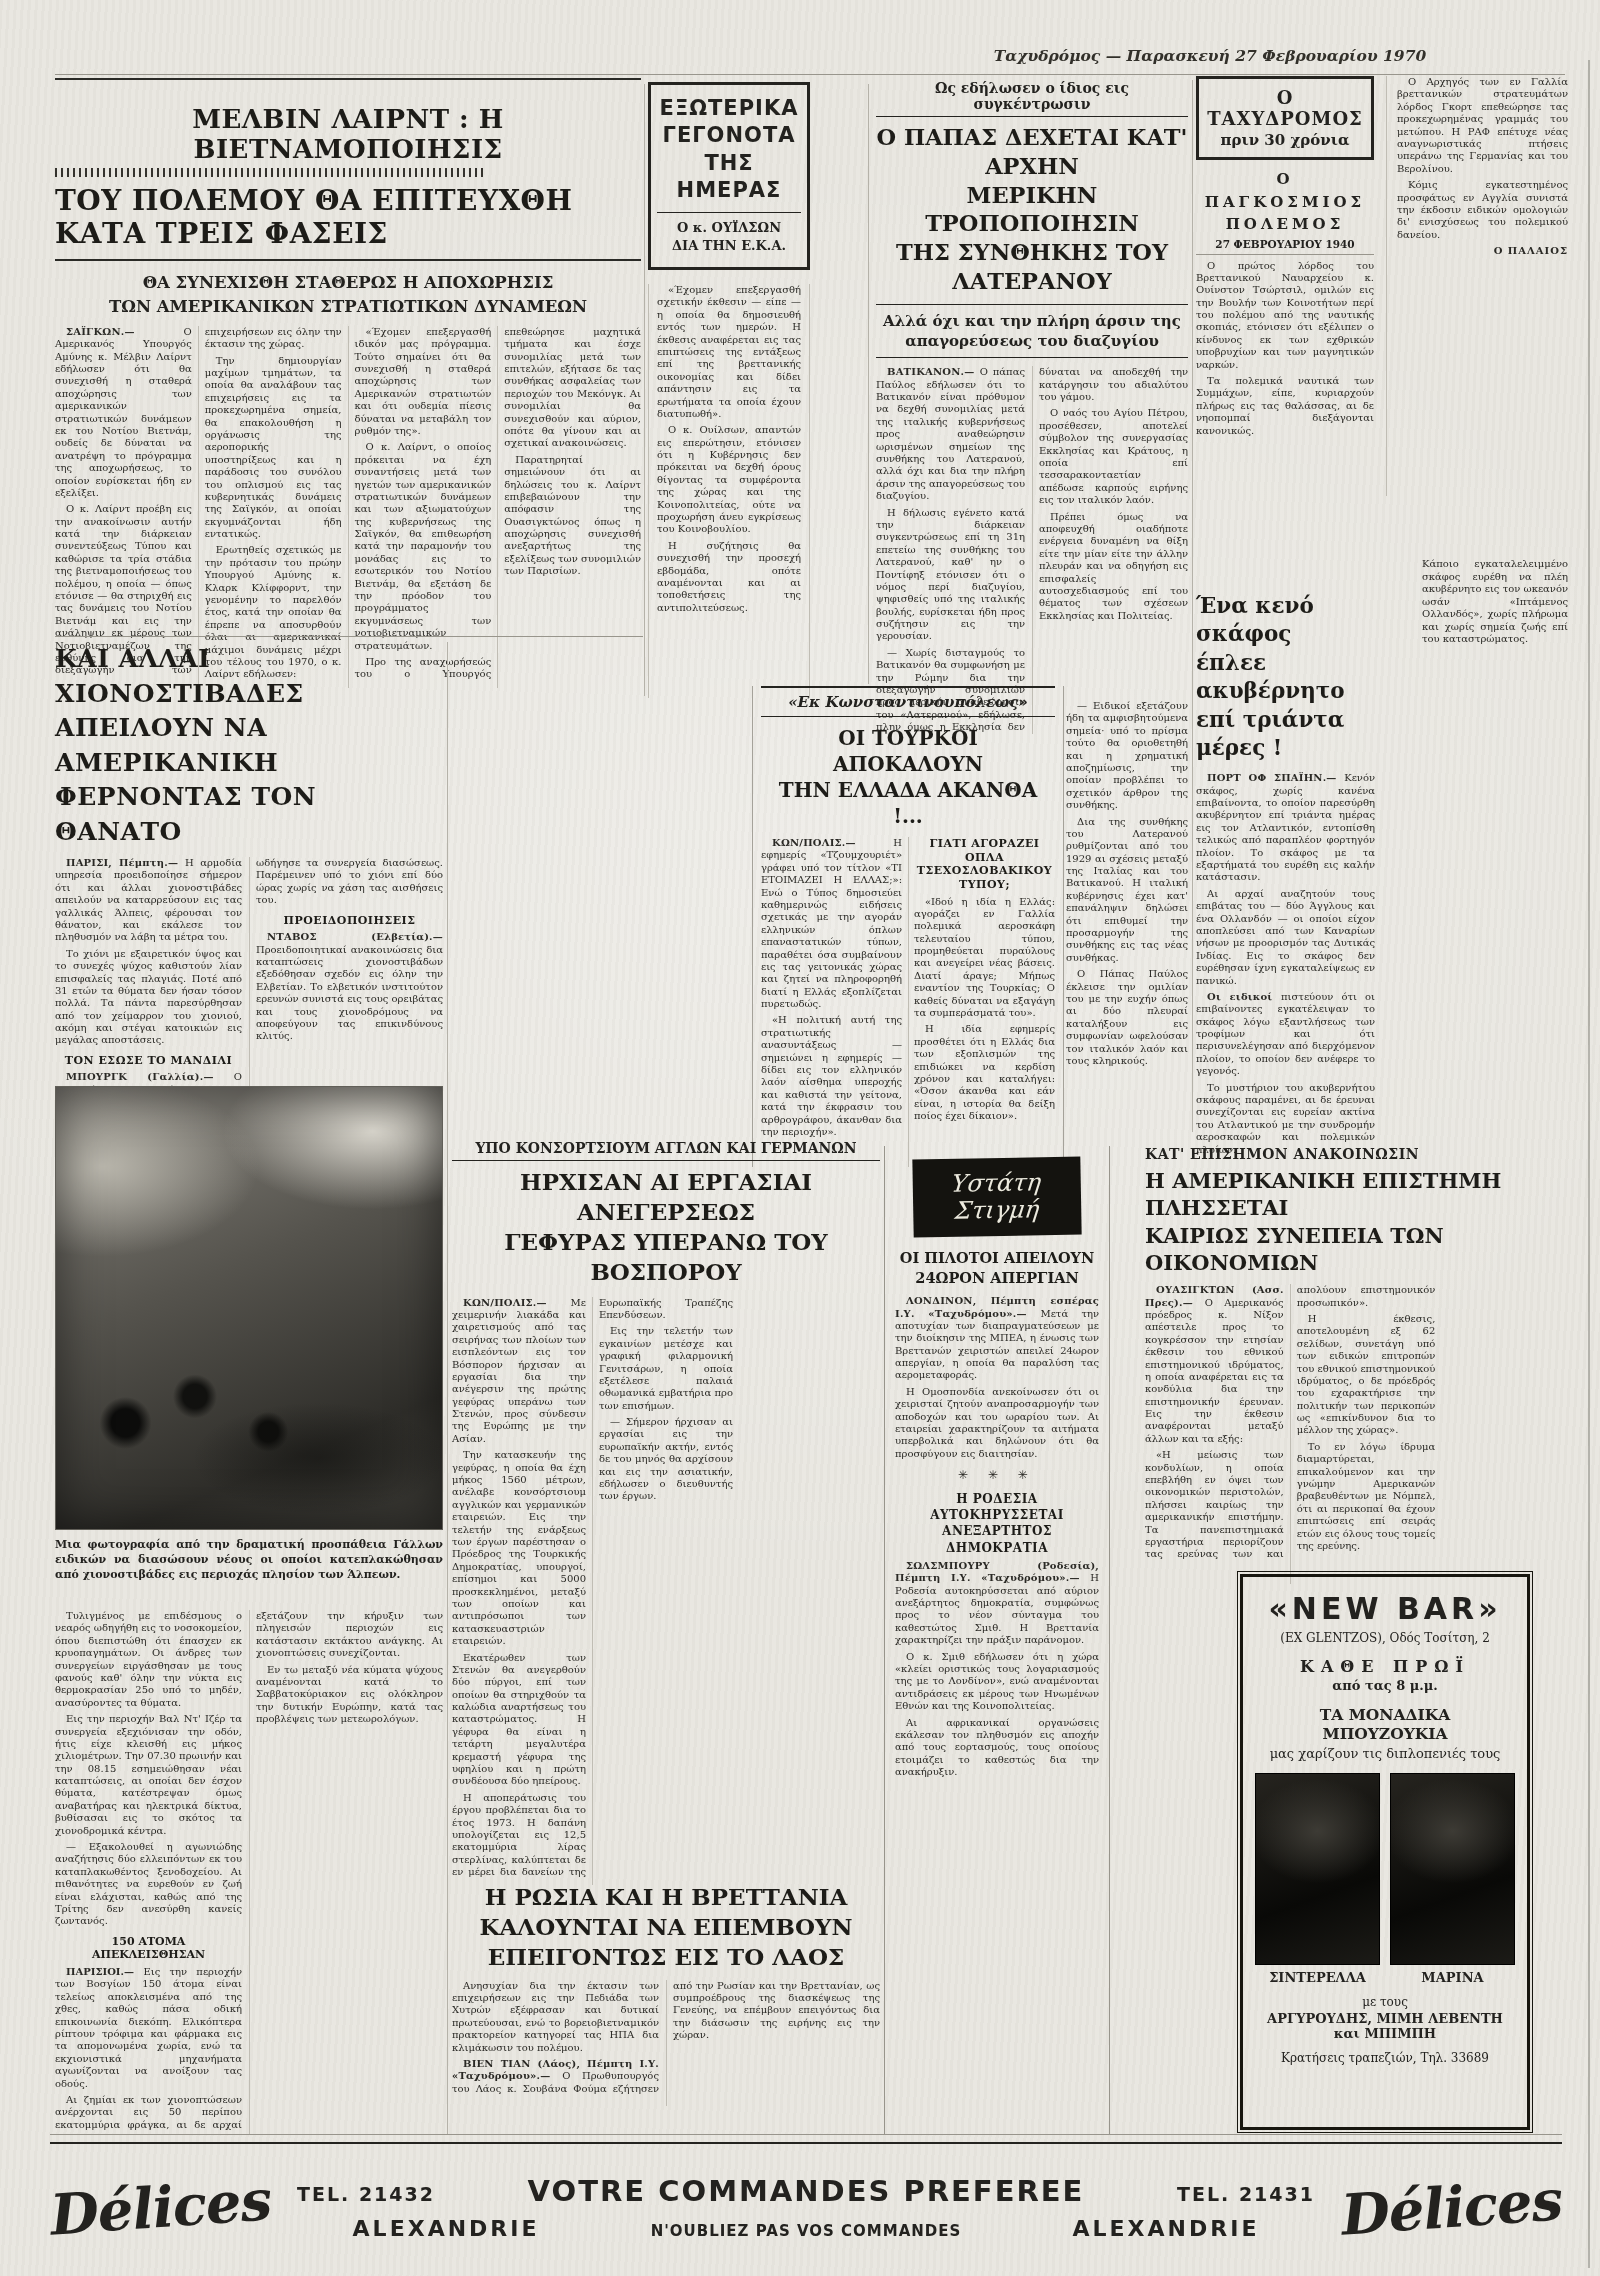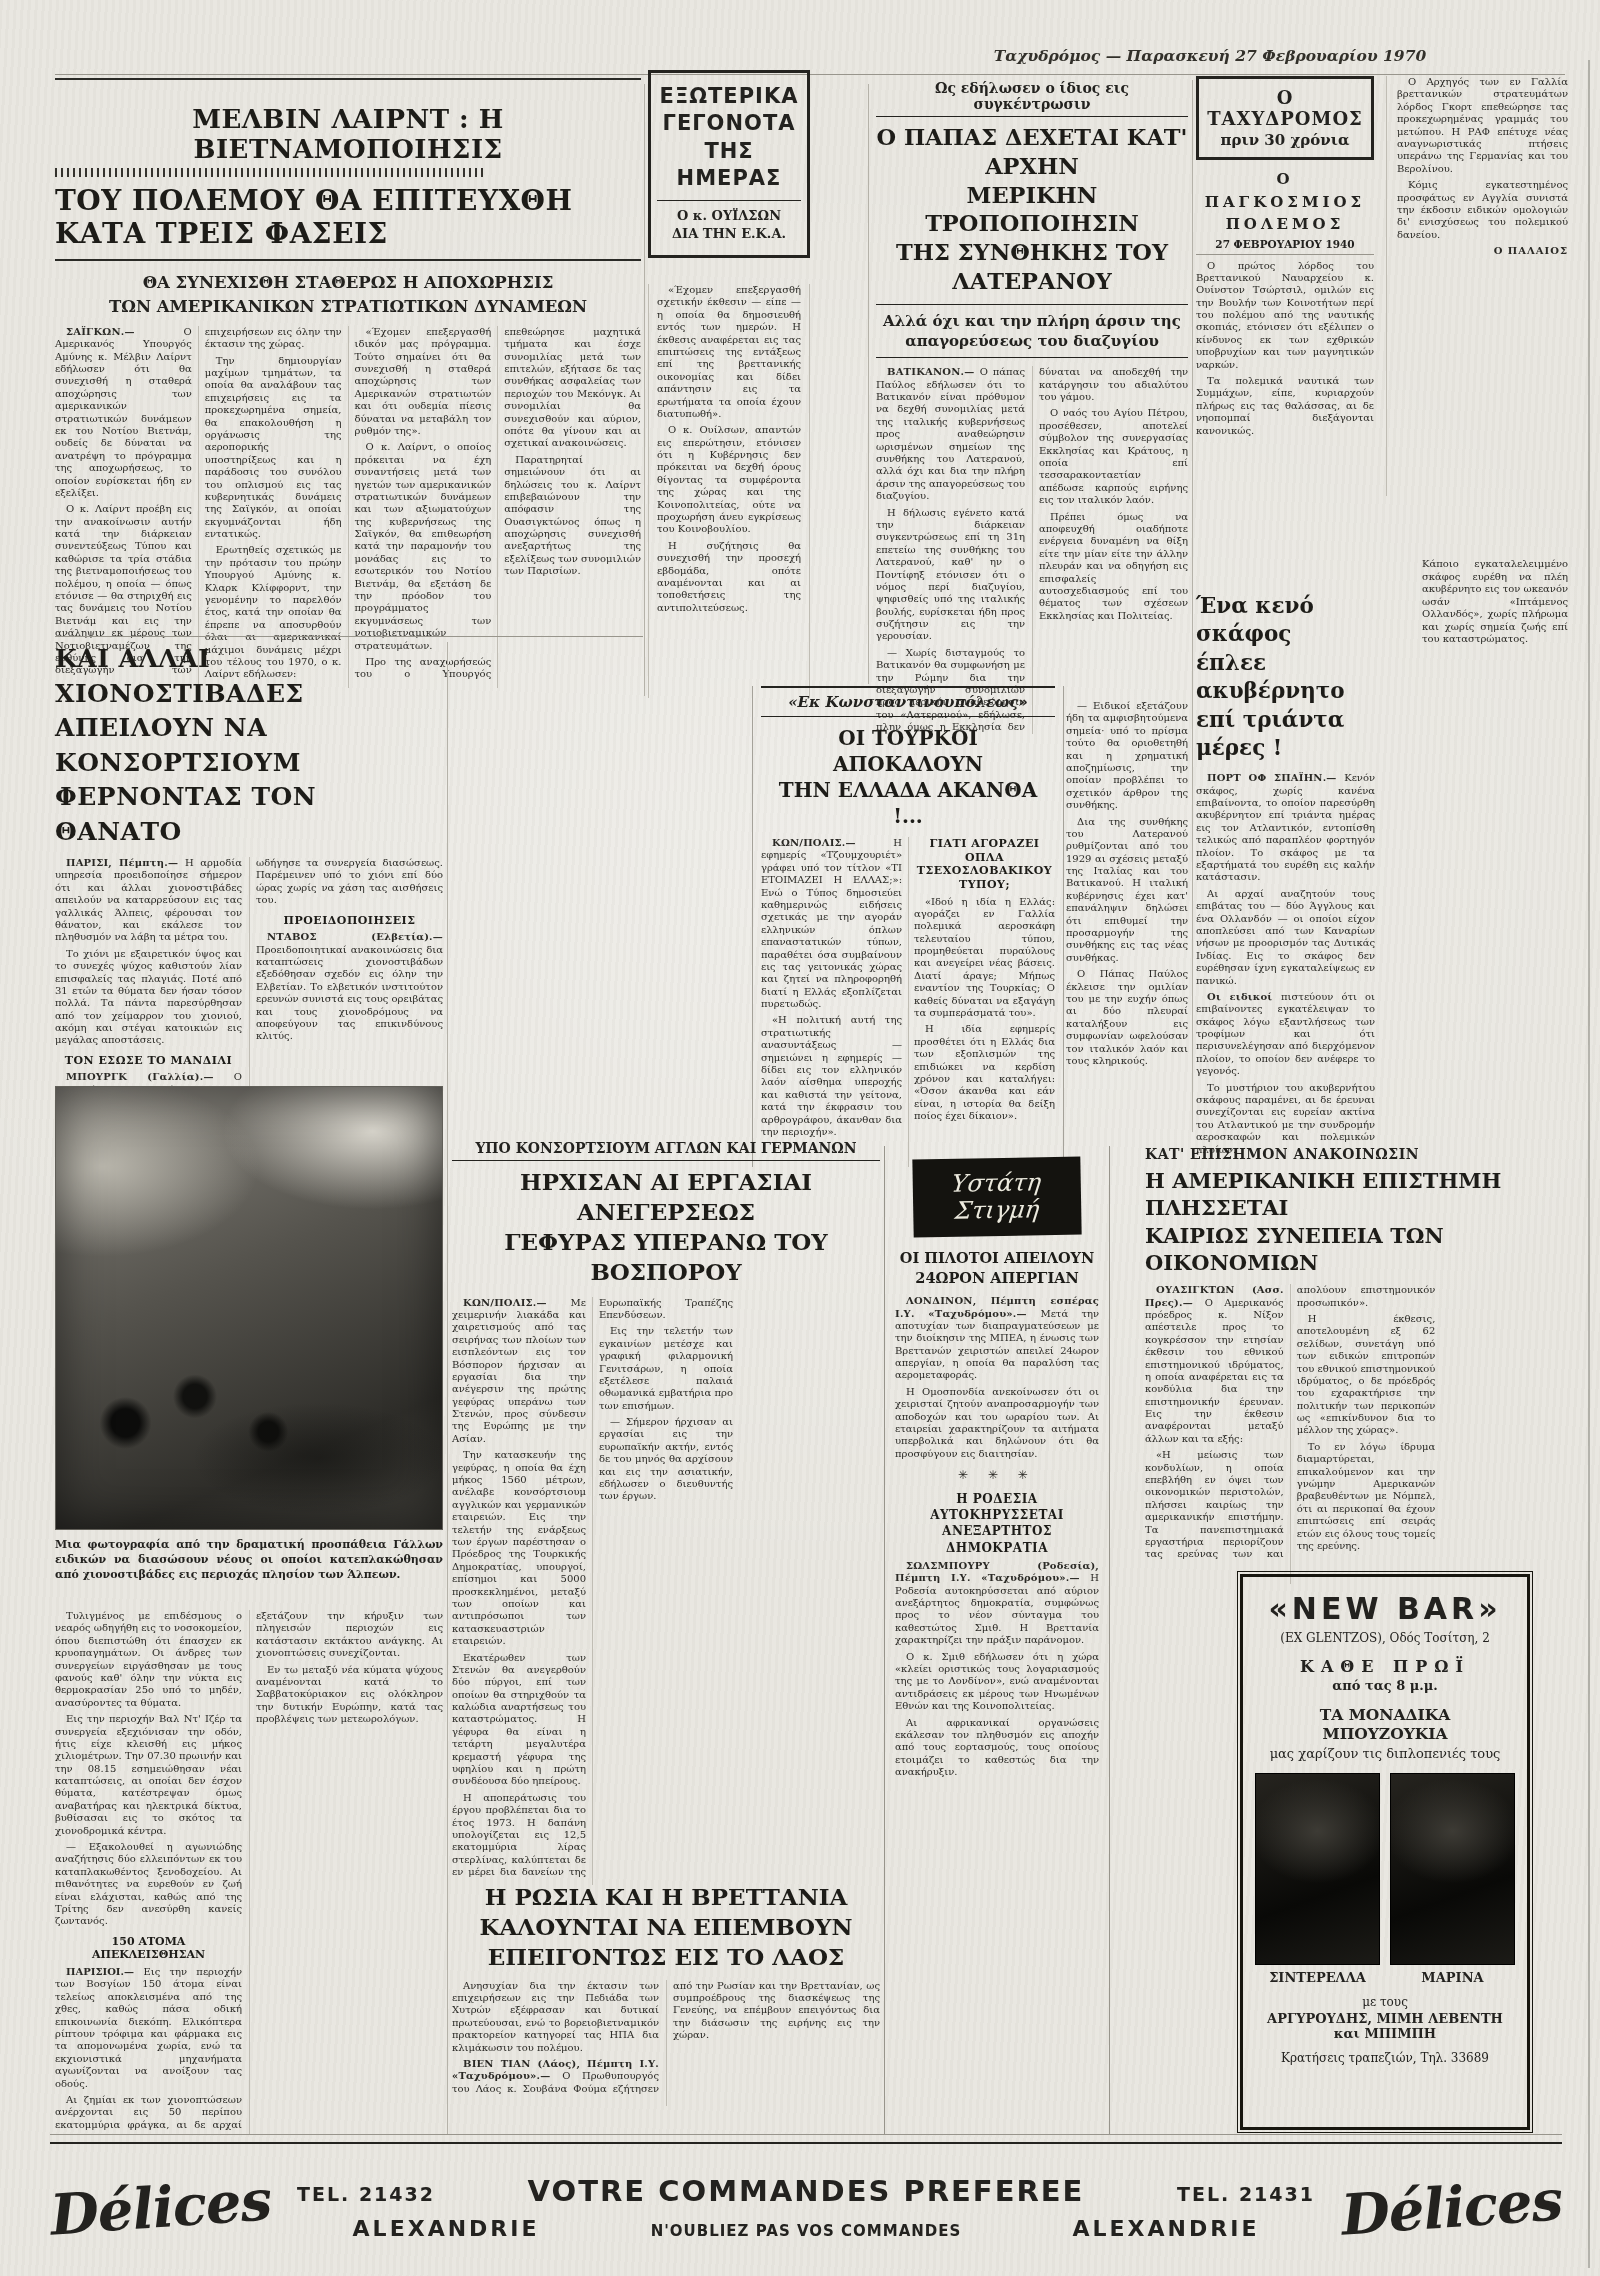--- a/index.html
+++ b/index.html
@@ -26,21 +26,21 @@
   
   #laird{left:55px;top:78px;width:586px;}
   #laird .hl1{font-size:26px;margin:0;border-top:2px solid #2a2a26;padding-top:24px;letter-spacing:.5px;text-align:center;}
   #laird .hatch{height:9px;width:430px;margin:4px 0 7px;
         background:repeating-linear-gradient(90deg,#35332e 0 2px,transparent 2px 6px);}
   #laird .hl2{font-size:28px;margin:0;border-bottom:2px solid #2a2a26;padding-bottom:9px;letter-spacing:.5px;}
   #laird .deck{text-align:center;font-weight:bold;font-size:16.5px;line-height:1.45;margin:10px 0 7px;}
   #laird .body{column-count:4;column-gap:13px;column-rule:1px solid #c0bdb4;height:362px;}
 
   
-  #foreign-box{left:648px;top:70px;width:162px;height:188px;border:3px solid #24231f;
+  #foreign-box{left:648px;top:82px;width:162px;height:188px;border:3px solid #24231f;
         padding:10px 6px 6px;text-align:center;box-sizing:border-box;}
   #foreign-box .fb-line{font-family:"DejaVu Sans","Liberation Sans",sans-serif;font-weight:bold;
         font-size:21px;line-height:1.3;letter-spacing:1px;}
   #foreign-box .fb-sub{margin-top:8px;border-top:1px solid #24231f;padding-top:6px;
         font-weight:bold;font-size:13px;line-height:1.4;}
   #foreign-col{left:648px;top:284px;width:162px;height:414px;box-sizing:border-box;
         border-left:1px solid #c0bdb4;border-right:1px solid #c0bdb4;padding:0 8px;overflow:hidden;}
 
   
   #pope{left:876px;top:80px;width:312px;}
@@ -274,21 +274,21 @@
         <p>«Η πολιτική αυτή της στρατιωτικής ανασυντάξεως — σημειώνει η εφημερίς — δίδει εις τον ελληνικόν λαόν αίσθημα υπεροχής και καθιστά την γείτονα, κατά την έκφρασιν του αρθρογράφου, άκανθαν δια την περιοχήν».</p>
         <h4 class="sub">ΓΙΑΤΙ ΑΓΟΡΑΖΕΙ ΟΠΛΑ ΤΣΕΧΟΣΛΟΒΑΚΙΚΟΥ ΤΥΠΟΥ;</h4>
         <p>«Ιδού η ιδία η Ελλάς: αγοράζει εν Γαλλία πολεμικά αεροσκάφη τελευταίου τύπου, προμηθεύεται πυραύλους και ανεγείρει νέας βάσεις. Διατί άραγε; Μήπως εναντίον της Τουρκίας; Ο καθείς δύναται να εξαγάγη τα συμπεράσματά του».</p>
         <p>Η ιδία εφημερίς προσθέτει ότι η Ελλάς δια των εξοπλισμών της επιδιώκει να κερδίση χρόνον και καταλήγει: «Όσον άκανθα και εάν είναι, η ιστορία θα δείξη ποίος έχει δίκαιον».</p>
       </div>
   </section>
 
   <section class="blk" id="avalanche">
     <h2>
         <div>ΚΑΙ ΑΛΛΑΙ ΧΙΟΝΟΣΤΙΒΑΔΕΣ</div>
-        <div>ΑΠΕΙΛΟΥΝ ΝΑ ΚΟΝΣΟΡΤΣΙΟΥΜ</div>
+        <div>ΑΠΕΙΛΟΥΝ ΝΑ ΑΜΕΡΙΚΑΝΙΚΗ</div>
         <div>ΦΕΡΝΟΝΤΑΣ ΤΟΝ ΘΑΝΑΤΟ</div>
       </h2>
     <div class="body">
         <p><b>ΠΑΡΙΣΙ, Πέμπτη.— </b>Η αρμοδία υπηρεσία προειδοποίησε σήμερον ότι και άλλαι χιονοστιβάδες απειλούν να καταρρεύσουν εις τας γαλλικάς Άλπεις, φέρουσαι τον θάνατον, και εκάλεσε τον πληθυσμόν να λάβη τα μέτρα του.</p>
         <p>Το χιόνι με εξαιρετικόν ύψος και το συνεχές ψύχος καθιστούν λίαν επισφαλείς τας πλαγιάς. Ποτέ από 31 ετών τα θύματα δεν ήσαν τόσον πολλά. Τα πάντα παρεσύρθησαν από τον χείμαρρον του χιονιού, ακόμη και στέγαι κατοικιών εις μεγάλας αποστάσεις.</p>
         <h4 class="sub">ΤΟΝ ΕΣΩΣΕ ΤΟ ΜΑΝΔΙΛΙ</h4>
         <p><b>ΜΠΟΥΡΓΚ (Γαλλία).— </b>Ο Μανουέλ Νικολάιδες εκ Βαρκελώνης, καταπλακωθείς ολίγον προ του ξενοδοχείου του, διεσώθη διότι το μανδήλι το οποίον εκράτει εφαίνετο από το χιόνι και ωδήγησε τα συνεργεία διασώσεως. Παρέμεινεν υπό το χιόνι επί δύο ώρας χωρίς να χάση τας αισθήσεις του.</p>
         <h4 class="sub">ΠΡΟΕΙΔΟΠΟΙΗΣΕΙΣ</h4>
         <p><b>ΝΤΑΒΟΣ (Ελβετία).— </b>Προειδοποιητικαί ανακοινώσεις δια καταπτώσεις χιονοστιβάδων εξεδόθησαν σχεδόν εις όλην την Ελβετίαν. Το ελβετικόν ινστιτούτον ερευνών συνιστά εις τους ορειβάτας και τους χιονοδρόμους να αποφεύγουν τας επικινδύνους κλιτύς.</p>
       </div>

